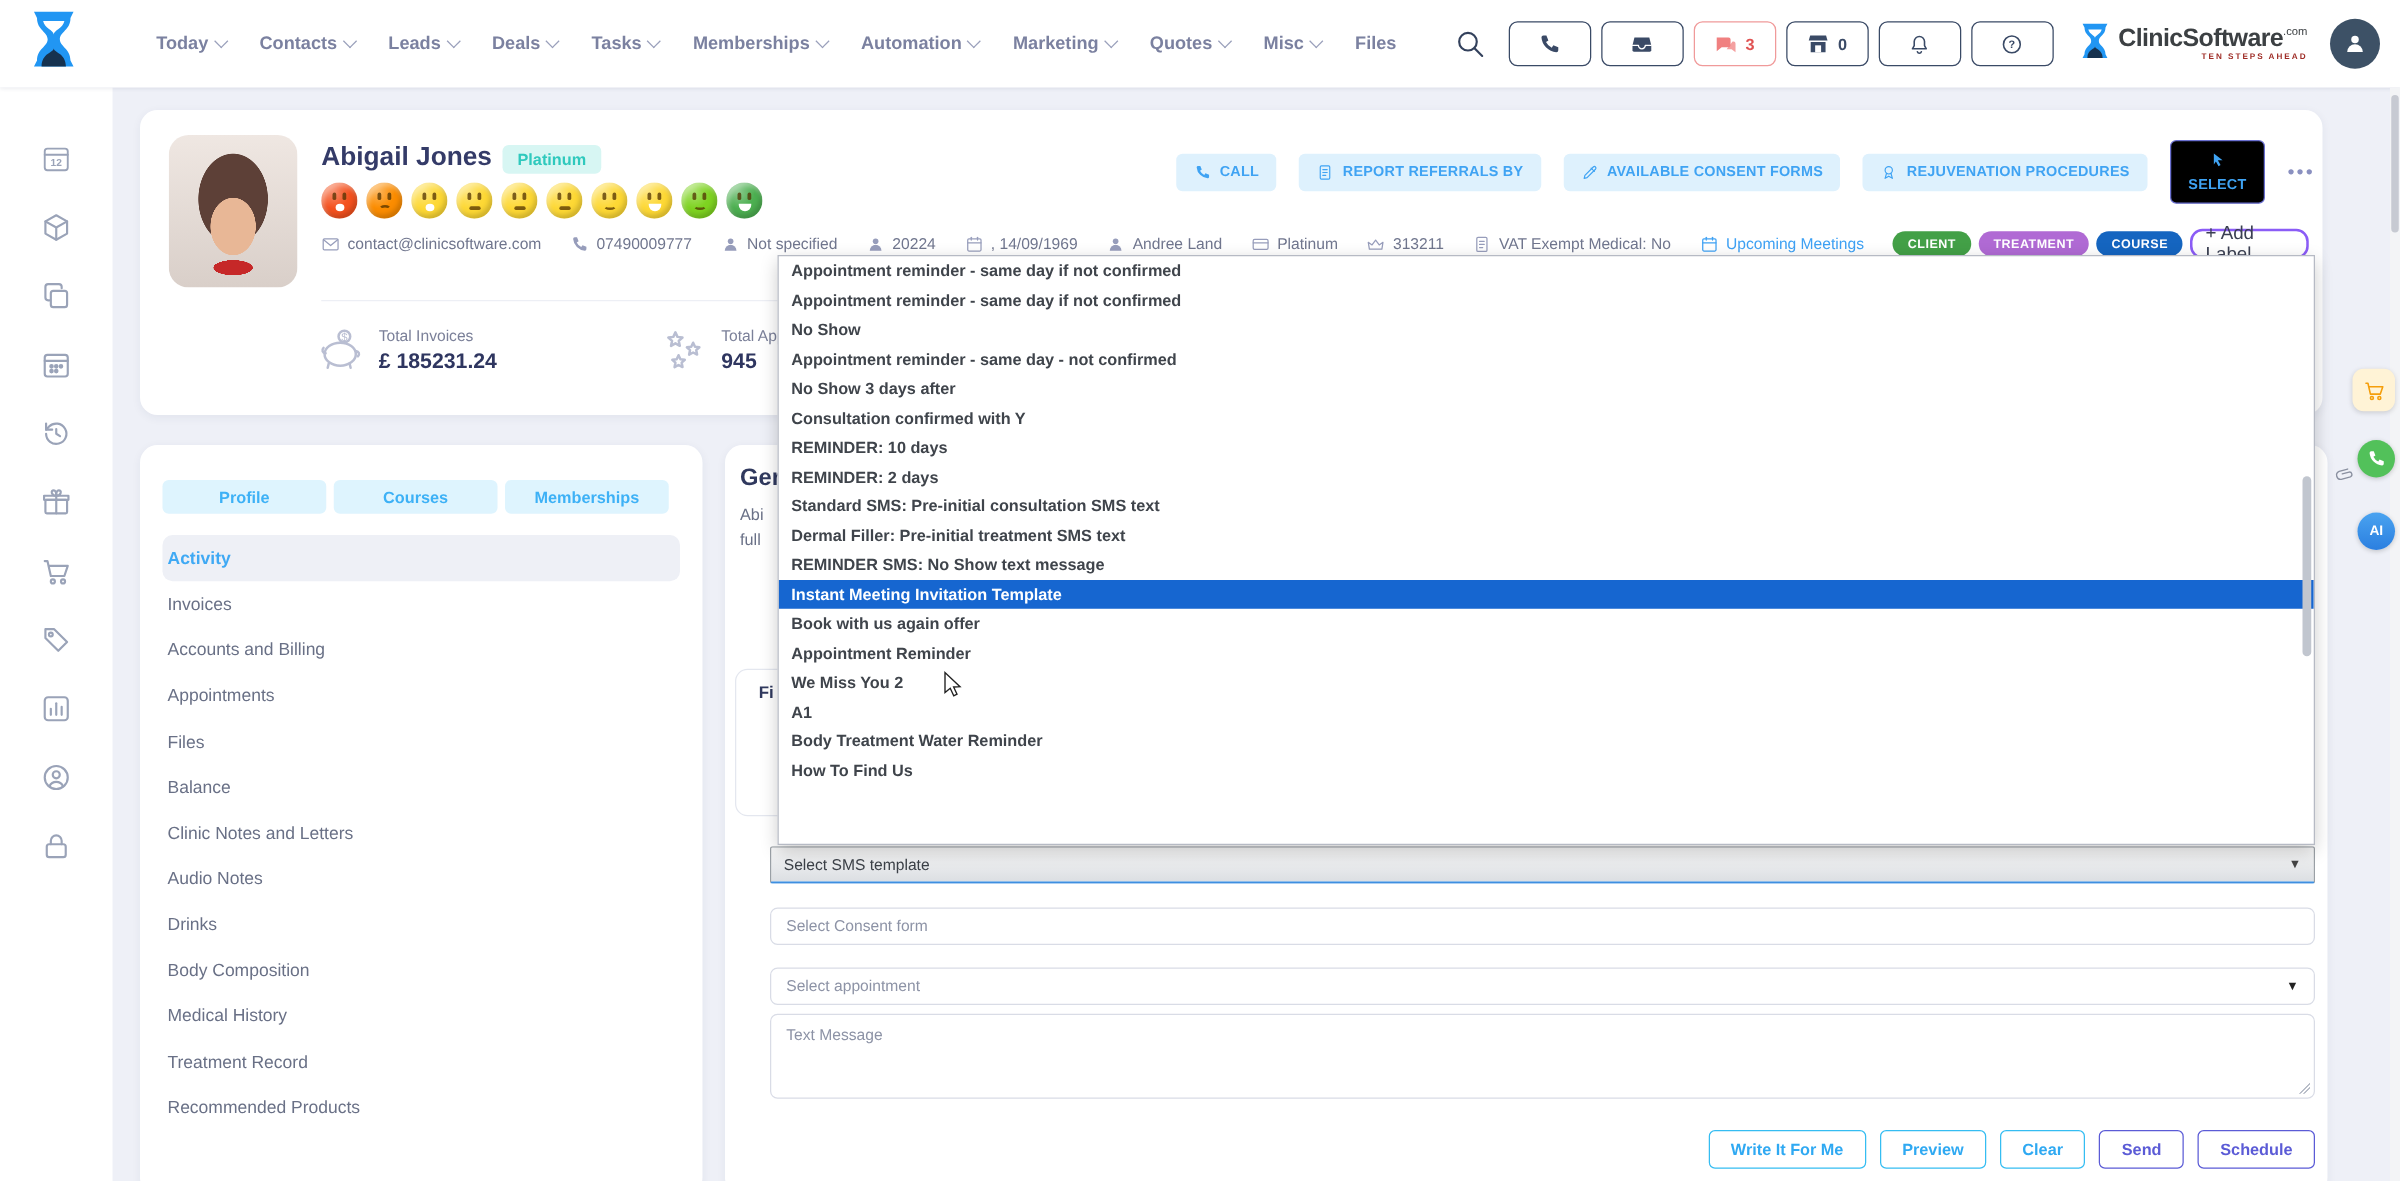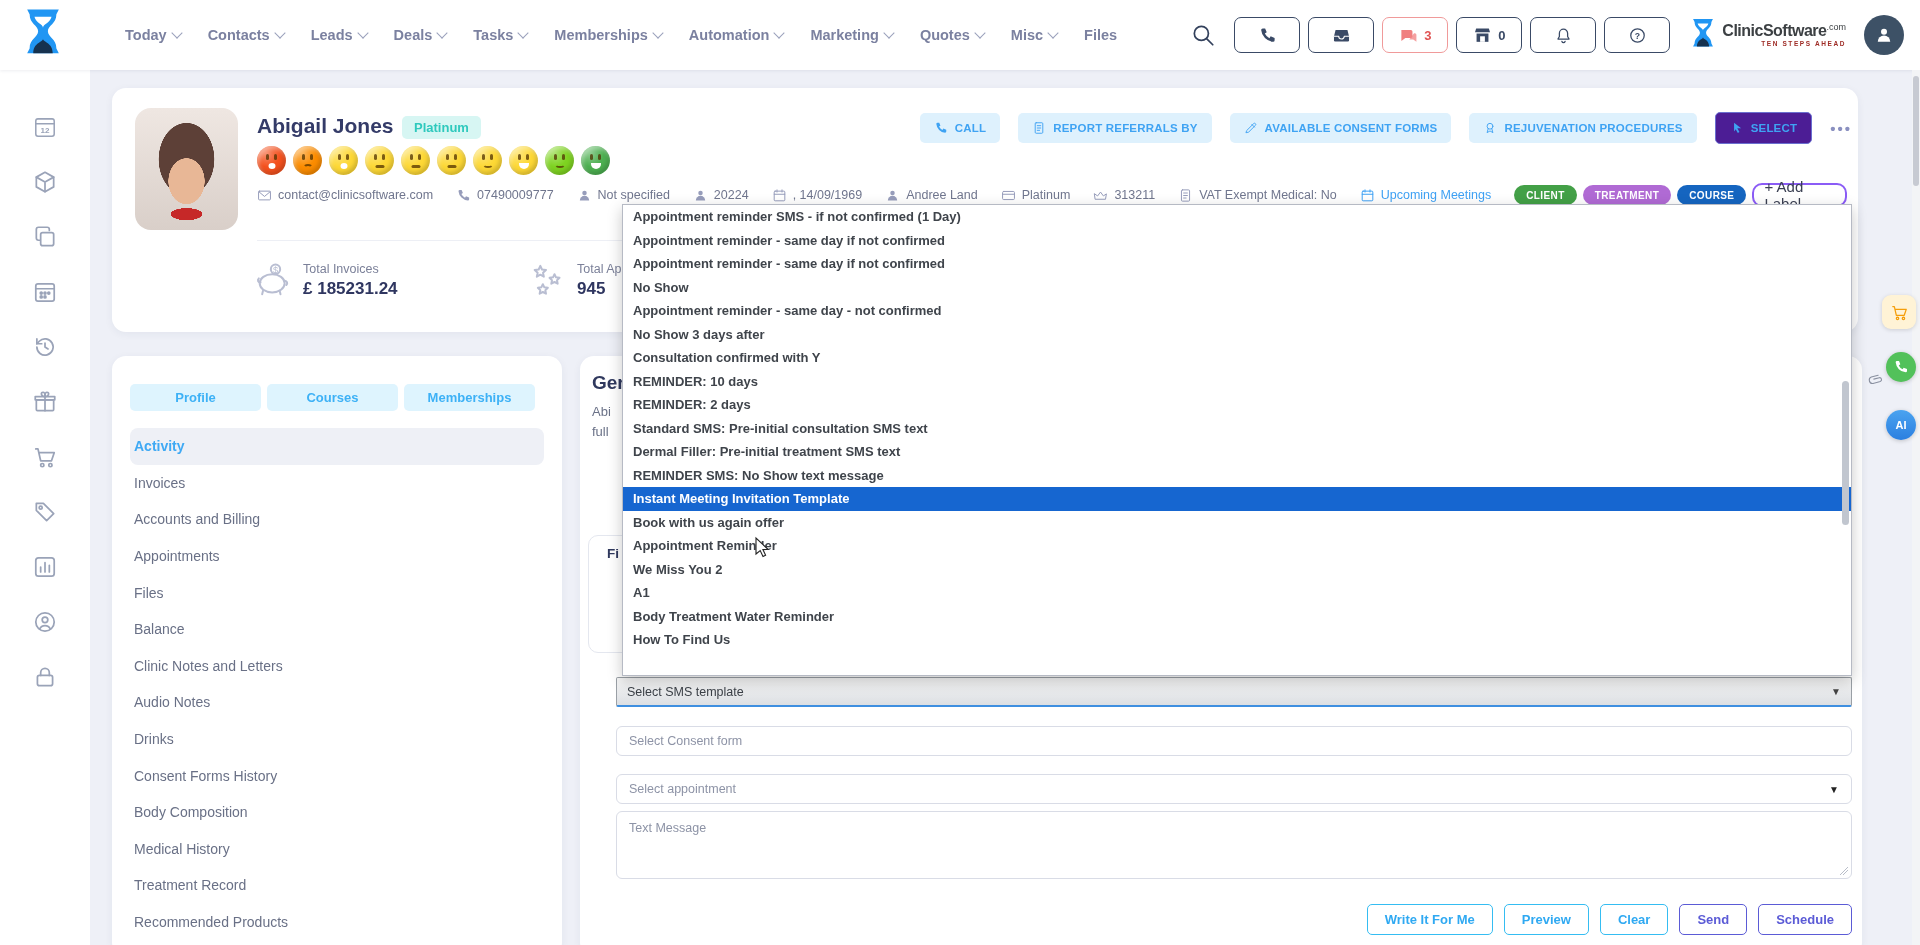--- a/index.html
+++ b/index.html
@@ -16,21 +16,21 @@
   #top-right{position:absolute;right:16px;top:0;height:70px;display:flex;align-items:center;gap:8px;}
   #search-btn{width:26px;height:26px;color:#33415c;margin-right:10px;cursor:pointer;}
   .toolbox{height:34px;min-width:46px;border:1.6px solid #3a4a66;border-radius:7px;display:flex;align-items:center;justify-content:center;gap:6px;padding:0 9px;color:#3a4a66;cursor:pointer;background:#fff;}
   .toolbox .icon{width:19px;height:19px;}
   .toolbox.accent{border-color:#f09a9a;color:#f08080;}
   .toolbox .count{font-size:13px;font-weight:700;}
   .toolbox.accent .count{color:#e05252;}
   #brand-lockup{display:flex;align-items:center;gap:6px;margin:0 10px 0 12px;}
   #brand-lockup .hour{width:26px;height:36px;}
   #brand-text{line-height:1;}
-  #brand-name{font-size:16px;font-weight:700;color:#3c4043;letter-spacing:-.5px;}
+  #brand-name{font-size:20px;font-weight:700;color:#3c4043;letter-spacing:-.5px;}
   #brand-tld{font-size:9px;color:#3c4043;vertical-align:top;}
   #brand-tagline{font-size:6.5px;letter-spacing:1.6px;color:#9e2b25;text-align:right;margin-top:2px;font-weight:700;}
   #avatar{width:40px;height:40px;border-radius:50%;background:#3d5166;display:flex;align-items:center;justify-content:center;color:#fff;cursor:pointer;}
   #avatar .icon{width:20px;height:20px;}
 
   
   #rail{position:absolute;left:0;top:70px;width:90px;height:875px;background:#fff;z-index:4;display:flex;flex-direction:column;align-items:center;padding-top:44px;gap:29px;box-sizing:border-box;}
   .rail-icon{width:26px;height:26px;color:#9aa3b8;cursor:pointer;flex:0 0 auto;}
 
   
@@ -68,21 +68,21 @@
   .pill{height:20px;display:flex;align-items:center;padding:0 12px;border-radius:10px;color:#fff;font-size:10px;font-weight:700;letter-spacing:.4px;cursor:pointer;}
   #add-label{height:20px;display:flex;align-items:center;padding:0 10px;border-radius:10px;border:2px solid #8b5cf6;color:#3a3f52;font-size:15px;font-weight:400;cursor:pointer;background:#fff;}
   #card-divider{position:absolute;left:145px;top:152px;width:1578px;height:1px;background:#edeff5;}
   .total-block{position:absolute;top:172px;display:flex;align-items:center;gap:10px;}
   .total-block .icon{width:40px;height:40px;color:#b9bed2;}
   .total-label{font-size:12.5px;color:#7b8099;margin-bottom:3px;}
   .total-value{font-size:17px;font-weight:700;color:#2f3660;}
   #actions-row{position:absolute;top:24px;right:6px;display:flex;align-items:center;gap:18px;}
   .action-btn{display:flex;align-items:center;gap:7px;background:#def1fd;color:#3fa3f3;font-size:11.5px;font-weight:700;letter-spacing:.2px;padding:8px 14px;border-radius:5px;cursor:pointer;white-space:nowrap;}
   .action-btn .icon{width:14px;height:14px;}
-  .action-btn.select{background:#4c1d95;border:1.4px solid #6a6fd0;}
+  .action-btn.select{background:#000000;border:1.4px solid #6a6fd0;flex-direction:column;}
   .more-dots{color:#8a90c0;font-size:15px;font-weight:700;letter-spacing:2px;cursor:pointer;}
 
   
   #tabs{position:absolute;left:18px;top:28px;display:flex;gap:6px;}
   .tab{width:131px;height:27px;background:#def4fe;color:#3db1f6;font-size:13px;font-weight:700;display:flex;align-items:center;justify-content:center;border-radius:5px;cursor:pointer;}
   #menu{position:absolute;left:18px;top:72px;width:414px;}
   .menu-item{height:36.6px;display:flex;align-items:center;padding-left:4px;font-size:14px;color:#697086;border-radius:8px;cursor:pointer;}
   .menu-item.active{background:#eef0f6;color:#3fa9f4;font-weight:600;}
 
   
@@ -597,21 +597,20 @@
     <div id="menu">
         <div class="menu-item active">Activity</div>
         <div class="menu-item">Invoices</div>
         <div class="menu-item">Accounts and Billing</div>
         <div class="menu-item">Appointments</div>
         <div class="menu-item">Files</div>
         <div class="menu-item">Balance</div>
         <div class="menu-item">Clinic Notes and Letters</div>
         <div class="menu-item">Audio Notes</div>
         <div class="menu-item">Drinks</div>
-        <div class="menu-item">Consent Forms History</div>
         <div class="menu-item">Body Composition</div>
         <div class="menu-item">Medical History</div>
         <div class="menu-item">Treatment Record</div>
         <div class="menu-item">Recommended Products</div>
       </div>
   </section>
 
   <section class="card" id="right-panel">
     <div id="gen-heading">Ger</div>
     <div class="gen-line" id="gen-line1">Abi</div>
@@ -638,21 +637,20 @@
         <span class="send-btn cyan">Write It For Me</span>
         <span class="send-btn cyan">Preview</span>
         <span class="send-btn cyan">Clear</span>
         <span class="send-btn purple">Send</span>
         <span class="send-btn purple">Schedule</span>
       </div>
   </section>
 
   <div id="dropdown">
     <div id="dd-list">
-        <div class="dd-item">Appointment reminder SMS - if not confirmed (1 Day)</div>
         <div class="dd-item">Appointment reminder - same day if not confirmed</div>
         <div class="dd-item">Appointment reminder - same day if not confirmed</div>
         <div class="dd-item">No Show</div>
         <div class="dd-item">Appointment reminder - same day - not confirmed</div>
         <div class="dd-item">No Show 3 days after</div>
         <div class="dd-item">Consultation confirmed with Y</div>
         <div class="dd-item">REMINDER: 10 days</div>
         <div class="dd-item">REMINDER: 2 days</div>
         <div class="dd-item">Standard SMS: Pre-initial consultation SMS text</div>
         <div class="dd-item">Dermal Filler: Pre-initial treatment SMS text</div>

